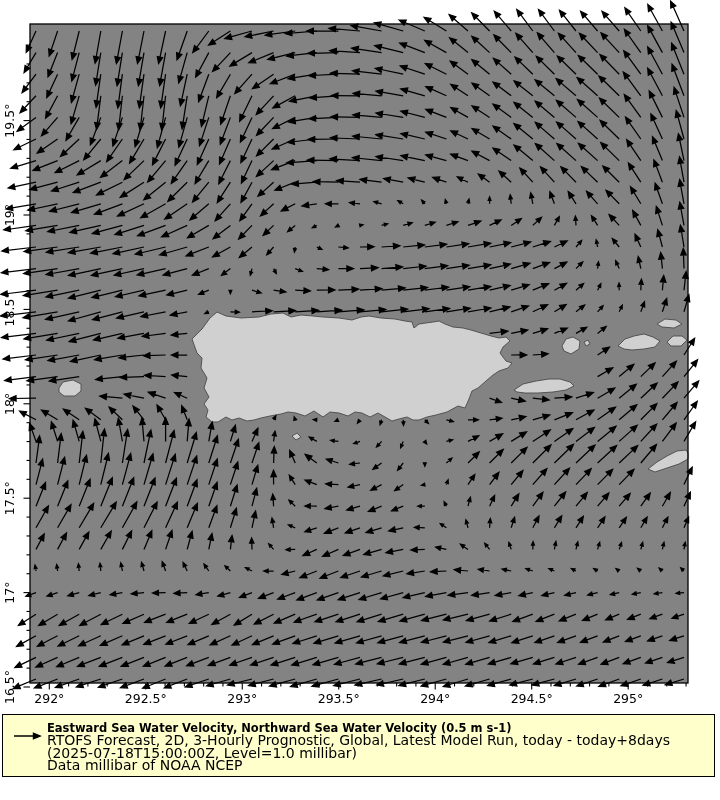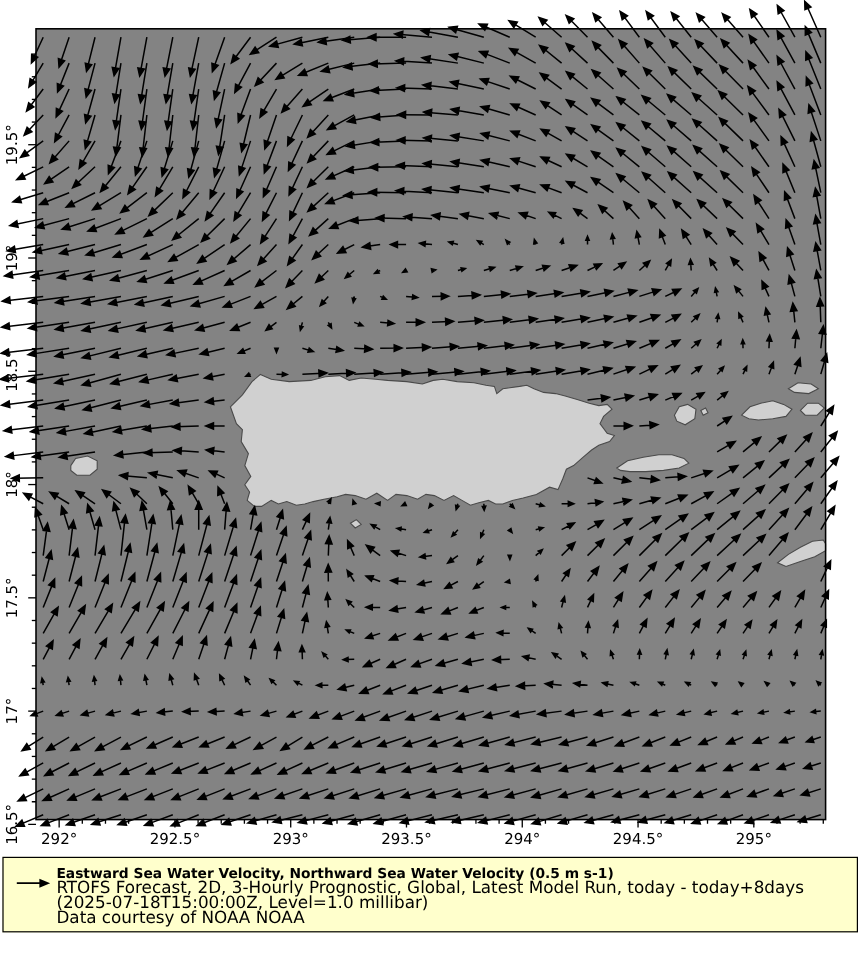--- a/index.html
+++ b/index.html
@@ -1006,16 +1006,16 @@
   </svg>
 
   <div id="legend-box" style="background: rgb(255, 255, 204);">
     <svg id="legend-arrow-svg" width="34" height="14">
       <path id="legend-arrow-path" fill="#000" stroke="#000" stroke-width="1.4" d="M2.0,7.0 L24.8,7.0 M28.0,7.0 L21.5,9.7 L21.5,4.3 Z"></path>
     </svg>
     <div id="legend-text">
       <div class="lg-line lg-title">Eastward Sea Water Velocity, Northward Sea Water Velocity (0.5 m s-1)</div>
       <div class="lg-line">RTOFS Forecast, 2D, 3-Hourly Prognostic, Global, Latest Model Run, today - today+8days</div>
       <div class="lg-line">(2025-07-18T15:00:00Z, Level=1.0 millibar)</div>
-      <div class="lg-line">Data courtesy of NOAA NOAA</div>
+      <div class="lg-line">Data millibar of NOAA NCEP</div>
     </div>
   </div>
 </div>
 
 </body></html>

